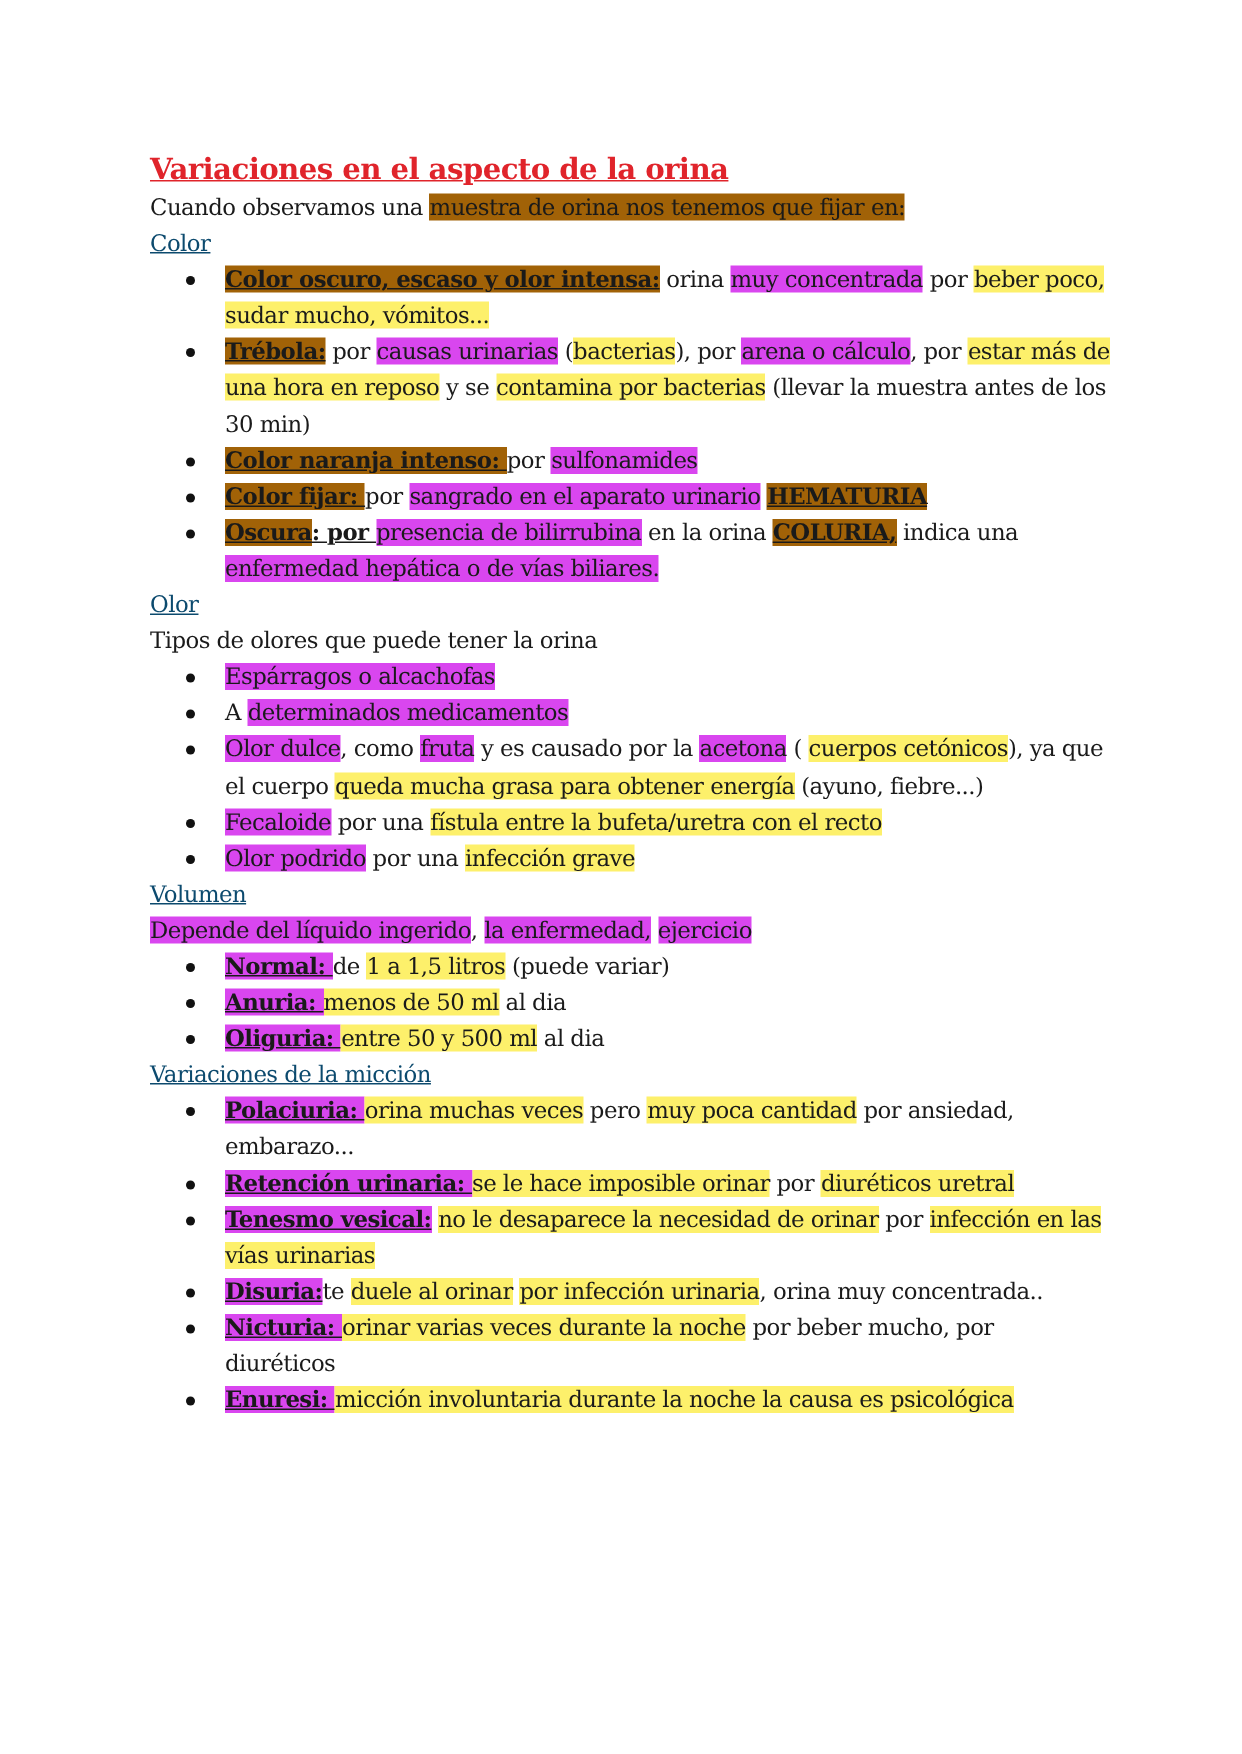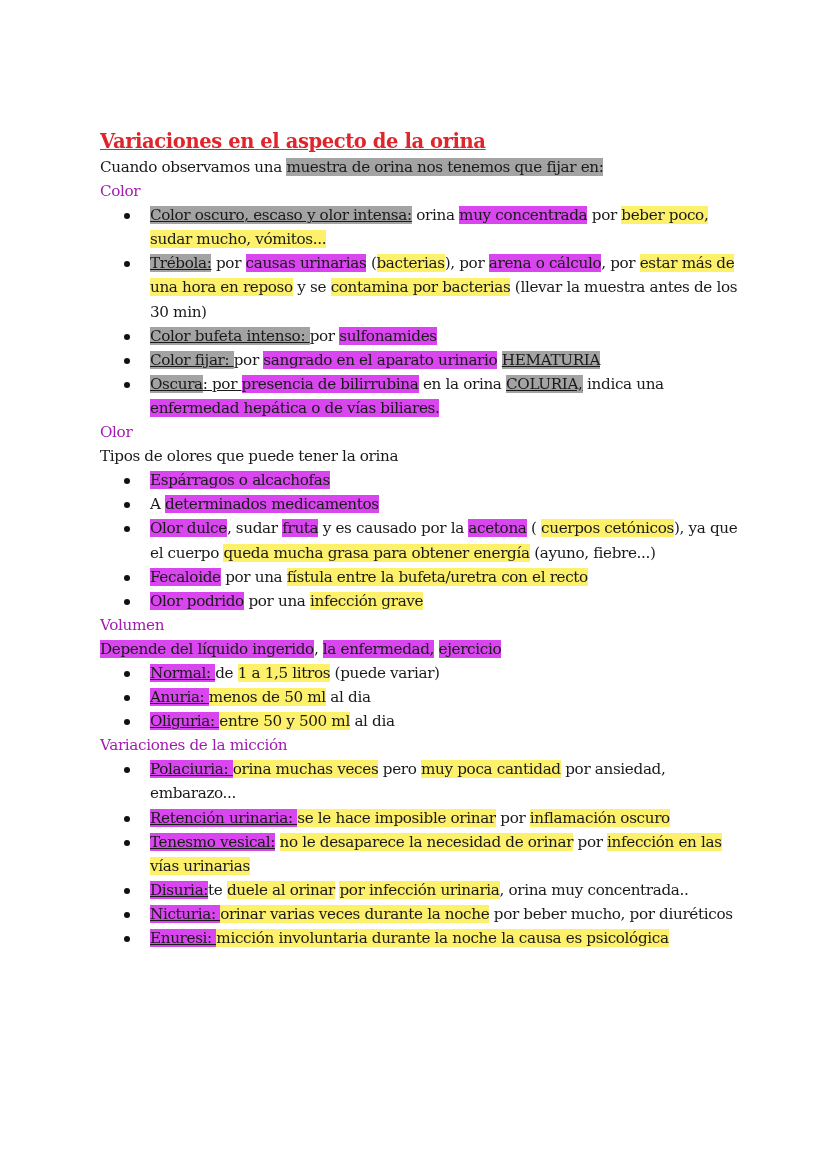--- a/index.html
+++ b/index.html
@@ -1,63 +1,63 @@
 <!DOCTYPE html>
 <html><head>
 <meta charset="utf-8">
 <style>
   html, body { margin:0; padding:0; background:#ffffff; }
   body { width:828px; height:1169px; position:relative; overflow:hidden;
          font-family:"DejaVu Serif","Liberation Serif",serif; color:#1a1a1a; }
-  .page { position:absolute; left:100px; top:99px; width:640px; font-size:15.2px; line-height:24.1px; letter-spacing:-0.35px;margin-top:29px; }
+  .page { position:absolute; left:100px; top:99px; width:640px; font-size:15.2px; line-height:24.1px; letter-spacing:-0.35px; }
   .title { font-size:19.5px; line-height:27px; color:#e0242b; text-decoration:underline; font-weight:bold; letter-spacing:-0.4px; }
-  .heading { color:#a21caf; }
+  .heading { color:#0c4a6e; text-decoration:underline; }
   .para { }
   ul { margin:0; padding:0 0 0 50px; list-style:none; }
   li { position:relative; }
   li::before { content:""; position:absolute; left:-26px; top:10px; width:6px; height:6px; border-radius:50%; background:#111; }
-  .hl-red { background:#a3a3a3; }
+  .hl-red { background:#a16207; }
   .hl-pink { background:#d946ef; }
   .hl-yellow { background:#fdf06b; }
-  .u { text-decoration:underline; }
+  .u { text-decoration:underline;font-weight:bold; }
 </style>
 </head>
 <body>
 
 <div class="page">
   <div class="title">Variaciones en el aspecto de la orina</div>
   <div class="para"><span>Cuando observamos una </span><span class="hl-red">muestra de orina nos tenemos que fijar en:</span></div>
   <div id="sections">
       <div class="heading">Color</div>
       <ul>
         <li><span class="hl-red u">Color oscuro, escaso y olor intensa:</span><span> orina </span><span class="hl-pink">muy concentrada</span><span> por </span><span class="hl-yellow">beber poco, sudar mucho, vómitos...</span></li>
         <li><span class="hl-red u">Trébola:</span><span> por </span><span class="hl-pink">causas urinarias</span><span> (</span><span class="hl-yellow">bacterias</span><span>), por </span><span class="hl-pink">arena o cálculo</span><span>, por </span><span class="hl-yellow">estar más de una hora en reposo</span><span> y se </span><span class="hl-yellow">contamina por bacterias</span><span> (llevar la muestra antes de los 30 min)</span></li>
-        <li><span class="hl-red u">Color bufeta intenso: </span><span>por </span><span class="hl-pink">sulfonamides</span></li>
+        <li><span class="hl-red u">Color naranja intenso: </span><span>por </span><span class="hl-pink">sulfonamides</span></li>
         <li><span class="hl-red u">Color fijar: </span><span>por </span><span class="hl-pink">sangrado en el aparato urinario</span><span> </span><span class="hl-red u">HEMATURIA</span></li>
         <li><span class="hl-red u">Oscura</span><span class="u">: por </span><span class="hl-pink">presencia de bilirrubina</span><span> en la orina </span><span class="hl-red u">COLURIA,</span><span> indica una </span><span class="hl-pink">enfermedad hepática o de vías biliares.</span></li>
       </ul>
       <div class="heading">Olor</div>
       <div class="para"><span>Tipos de olores que puede tener la orina</span></div>
       <ul>
         <li><span class="hl-pink">Espárragos o alcachofas</span></li>
         <li><span>A </span><span class="hl-pink">determinados medicamentos</span></li>
-        <li><span class="hl-pink">Olor dulce</span><span>, sudar </span><span class="hl-pink">fruta</span><span> y es causado por la </span><span class="hl-pink">acetona</span><span> ( </span><span class="hl-yellow">cuerpos cetónicos</span><span>), ya que el cuerpo </span><span class="hl-yellow">queda mucha grasa para obtener energía</span><span> (ayuno, fiebre...)</span></li>
+        <li><span class="hl-pink">Olor dulce</span><span>, como </span><span class="hl-pink">fruta</span><span> y es causado por la </span><span class="hl-pink">acetona</span><span> ( </span><span class="hl-yellow">cuerpos cetónicos</span><span>), ya que el cuerpo </span><span class="hl-yellow">queda mucha grasa para obtener energía</span><span> (ayuno, fiebre...)</span></li>
         <li><span class="hl-pink">Fecaloide</span><span> por una </span><span class="hl-yellow">fístula entre la bufeta/uretra con el recto</span></li>
         <li><span class="hl-pink">Olor podrido</span><span> por una </span><span class="hl-yellow">infección grave</span></li>
       </ul>
       <div class="heading">Volumen</div>
       <div class="para"><span class="hl-pink">Depende del líquido ingerido</span><span>, </span><span class="hl-pink">la enfermedad,</span><span> </span><span class="hl-pink">ejercicio</span></div>
       <ul>
         <li><span class="hl-pink u">Normal: </span><span>de </span><span class="hl-yellow">1 a 1,5 litros</span><span> (puede variar)</span></li>
         <li><span class="hl-pink u">Anuria: </span><span class="hl-yellow">menos de 50 ml</span><span> al dia</span></li>
         <li><span class="hl-pink u">Oliguria: </span><span class="hl-yellow">entre 50 y 500 ml</span><span> al dia</span></li>
       </ul>
       <div class="heading">Variaciones de la micción</div>
       <ul>
         <li><span class="hl-pink u">Polaciuria: </span><span class="hl-yellow">orina muchas veces</span><span> pero </span><span class="hl-yellow">muy poca cantidad</span><span> por ansiedad, embarazo...</span></li>
-        <li><span class="hl-pink u">Retención urinaria: </span><span class="hl-yellow">se le hace imposible orinar</span><span> por </span><span class="hl-yellow">inflamación oscuro </span></li>
+        <li><span class="hl-pink u">Retención urinaria: </span><span class="hl-yellow">se le hace imposible orinar</span><span> por </span><span class="hl-yellow">diuréticos uretral </span></li>
         <li><span class="hl-pink u">Tenesmo vesical:</span><span> </span><span class="hl-yellow">no le desaparece la necesidad de orinar</span><span> por </span><span class="hl-yellow">infección en las vías urinarias</span></li>
         <li><span class="hl-pink u">Disuria:</span><span>te </span><span class="hl-yellow">duele al orinar</span><span> </span><span class="hl-yellow">por infección urinaria</span><span>, orina muy concentrada..</span></li>
         <li><span class="hl-pink u">Nicturia: </span><span class="hl-yellow">orinar varias veces durante la noche</span><span> por beber mucho, por diuréticos</span></li>
         <li><span class="hl-pink u">Enuresi: </span><span class="hl-yellow">micción involuntaria durante la noche la causa es psicológica</span></li>
       </ul>
     </div>
 </div>
 
 </body></html>

